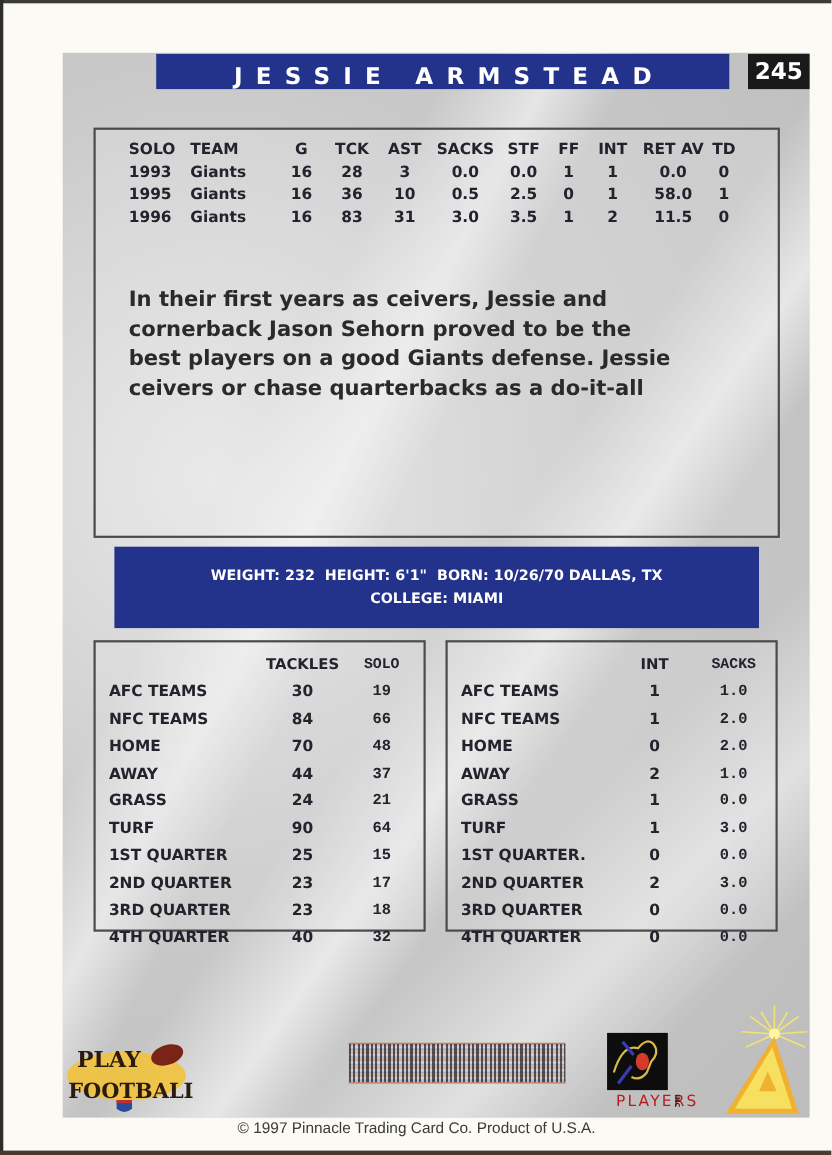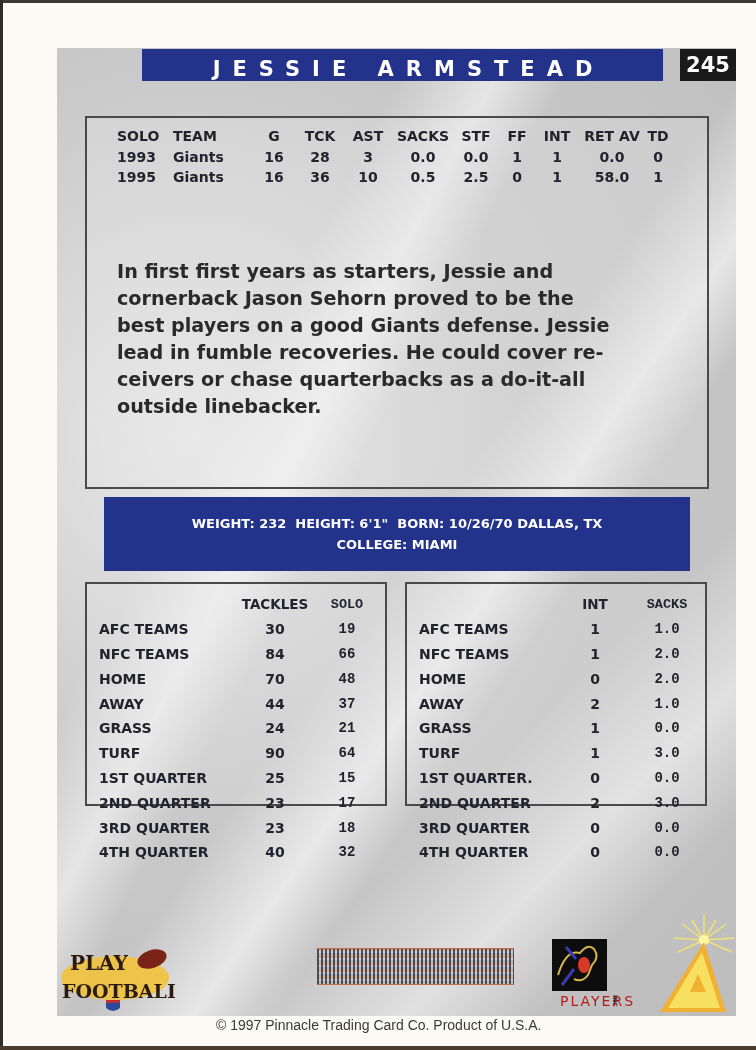--- a/index.html
+++ b/index.html
@@ -72,21 +72,21 @@
     }
     .bio-text div { white-space: nowrap; }
     .vitals-bar {
       position: absolute; left: 104px; top: 497px; width: 586px; height: 74px;
       background: #23328a; color: #ffffff;
       display: flex; flex-direction: column; align-items: center; justify-content: center;
       font-family: "DejaVu Sans", sans-serif; font-weight: bold; font-size: 13px;
       line-height: 21px;
     }
     .split-box {
-      position: absolute; top: 582px; width: 302px; height: 224px;
+      position: absolute; top: 582px; width: 302px; height: 265px;
       border: 2px solid #4a4a4a;
       background: rgba(235,235,235,0.2);
     }
     .split-left { left: 85px; }
     .split-right { left: 405px; }
     table.split {
       position: absolute; left: 12px; top: 8px; border-collapse: collapse;
       font-family: "DejaVu Sans", sans-serif; font-weight: bold; font-size: 14px; color: #23232e;
     }
     table.split th, table.split td { height: 24.8px; padding: 0; white-space: nowrap; }
@@ -175,30 +175,41 @@
         <td>16</td>
         <td>36</td>
         <td>10</td>
         <td>0.5</td>
         <td>2.5</td>
         <td>0</td>
         <td>1</td>
         <td>58.0</td>
         <td>1</td>
       </tr>
+      <tr>
+        <td class="c-year">1996</td>
+        <td class="c-team">Giants</td>
+        <td>16</td>
+        <td>83</td>
+        <td>31</td>
+        <td>3.0</td>
+        <td>3.5</td>
+        <td>1</td>
+        <td>2</td>
+        <td>11.5</td>
+        <td>0</td>
+      </tr>
     </tbody>
   </table>
 
   <div class="bio-text">
-    <div>In first first years as starters, Jessie and</div>
+    <div>In their first years as ceivers, Jessie and</div>
     <div>cornerback Jason Sehorn proved to be the</div>
     <div>best players on a good Giants defense. Jessie</div>
-    <div>lead in fumble recoveries. He could cover re-</div>
     <div>ceivers or chase quarterbacks as a do-it-all</div>
-    <div>outside linebacker.</div>
   </div>
 </div>
 
 <div class="vitals-bar">
   <div style="white-space:pre">WEIGHT: 232  HEIGHT: 6'1"  BORN: 10/26/70 DALLAS, TX</div>
   <div>COLLEGE: MIAMI</div>
 </div>
 
 <div class="split-box split-left">
   <table class="split">

